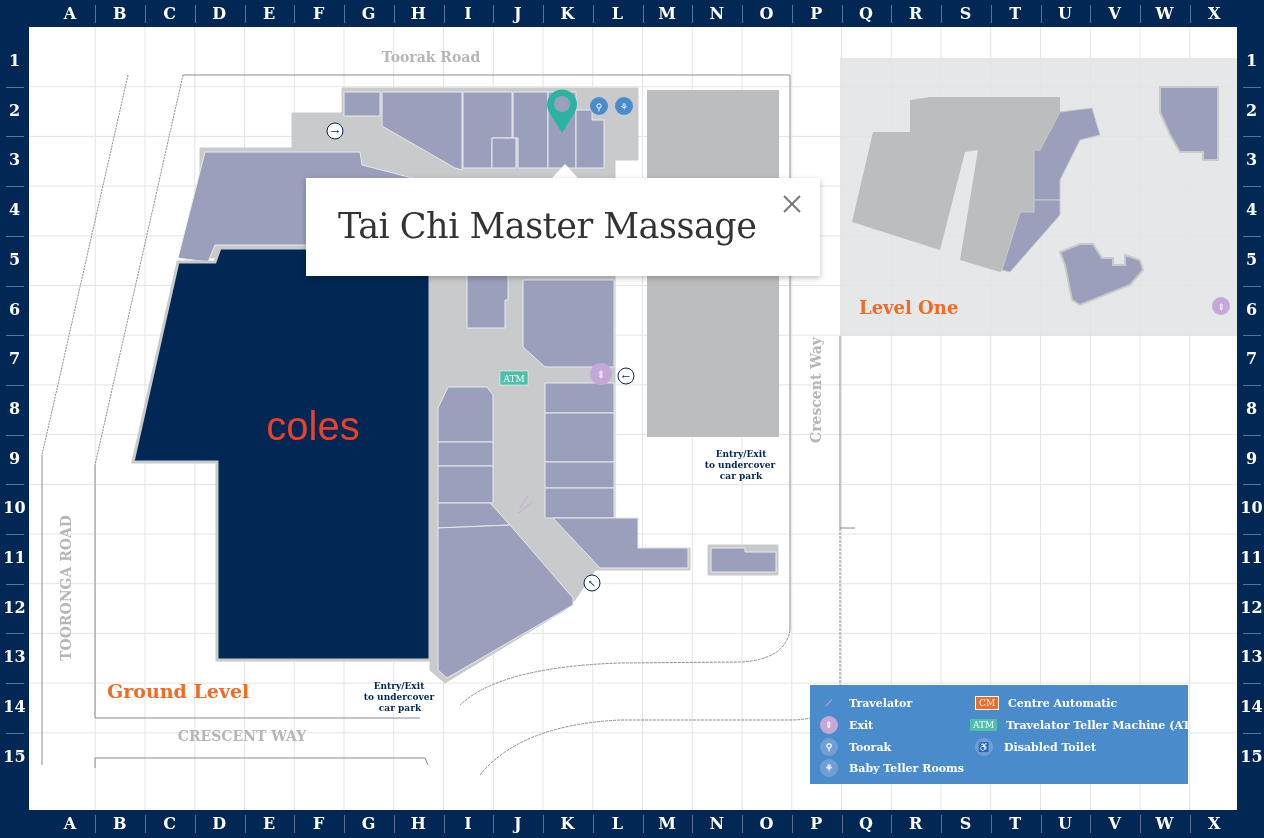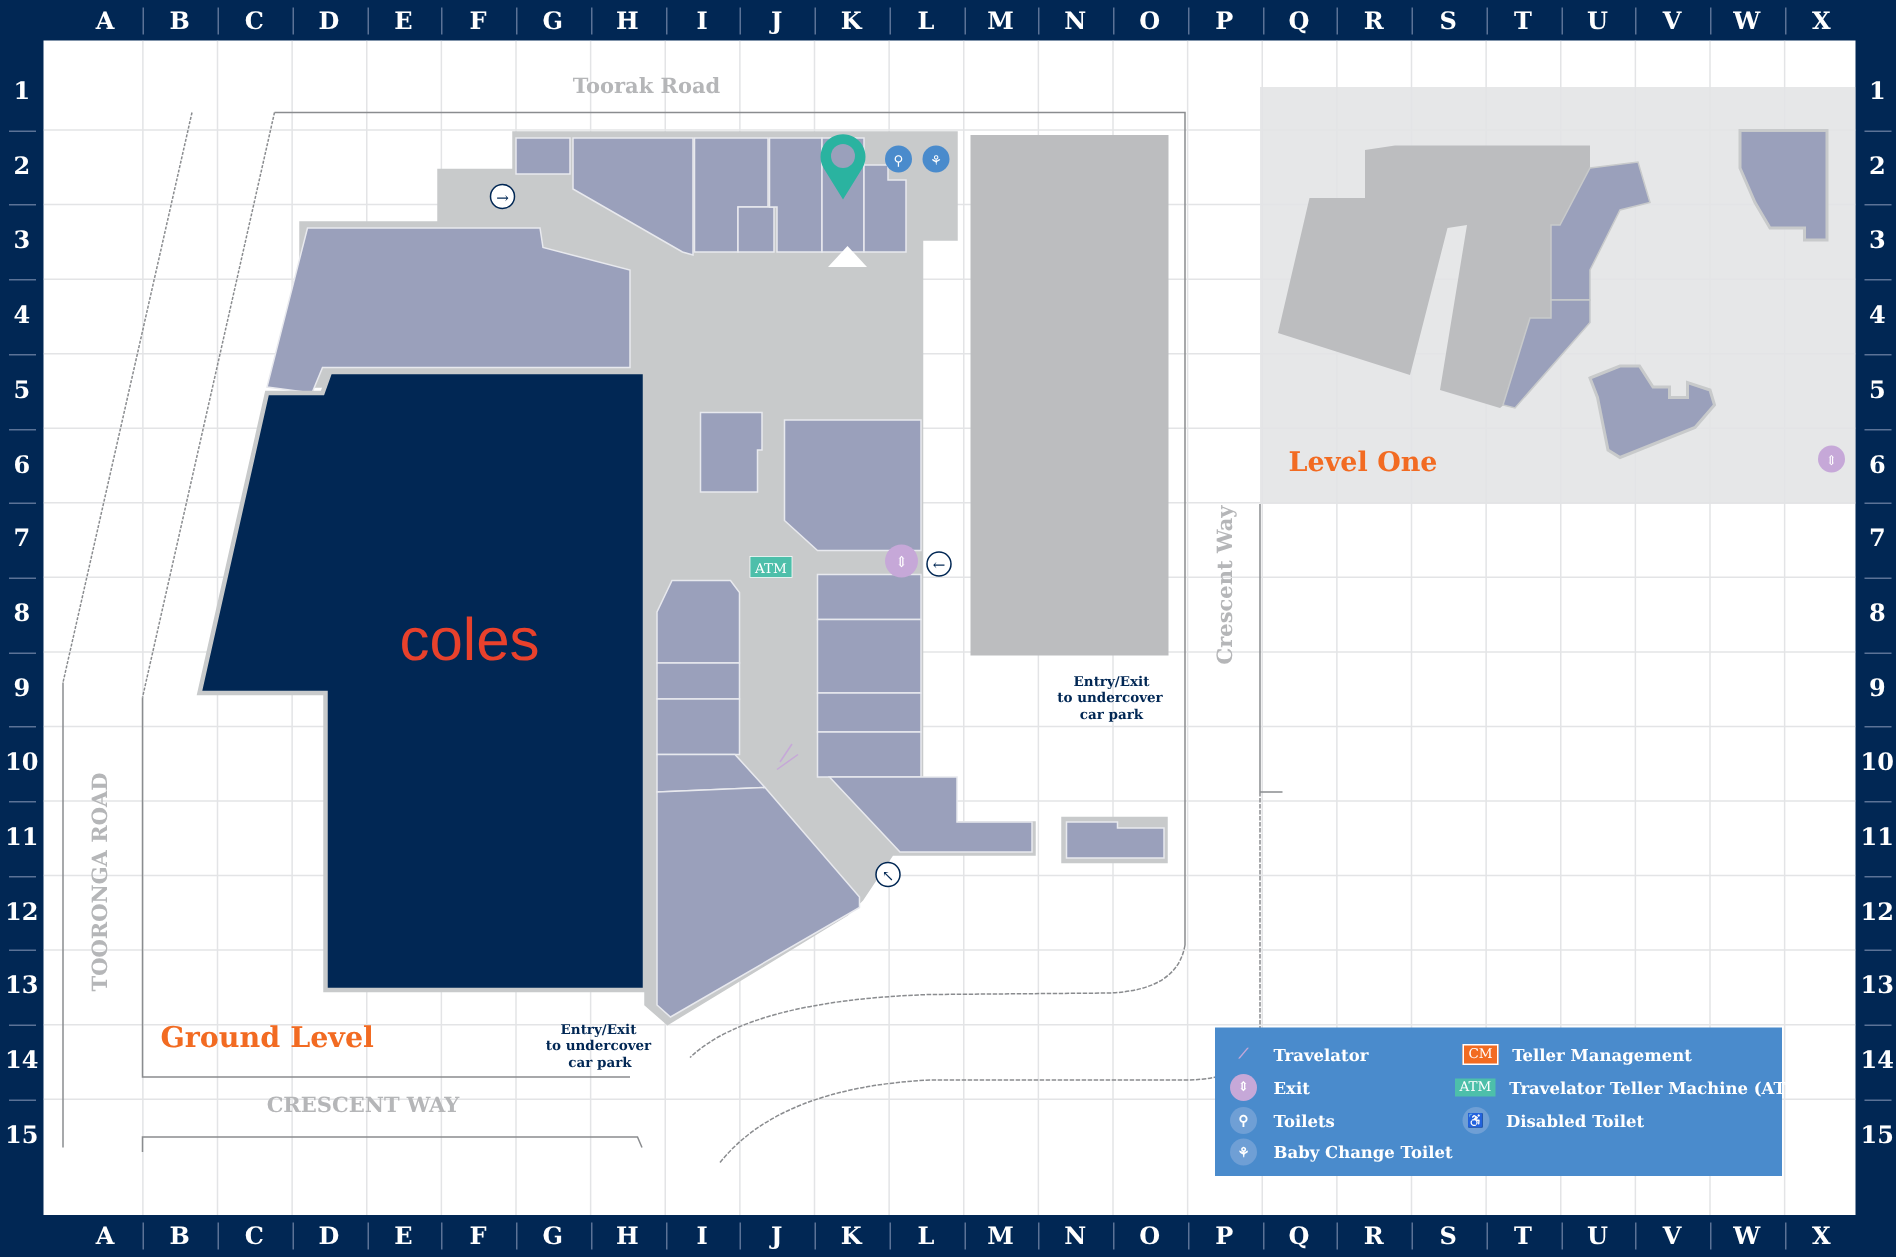--- a/index.html
+++ b/index.html
@@ -353,41 +353,50 @@
 
       <g>
         <path d="M562,133 L549,112 A15,15 0 1 1 575,112 Z" fill="#2ab3a0"></path>
         <circle cx="562" cy="104" r="8" fill="#9aa0bb"></circle>
       </g>
     </svg>
 
   </div>
 
   <div id="popup-arrow"></div>
+  <div id="popup">
+    <div id="popup-title">Tai Chi Master Massage</div>
+    <div id="popup-close">
+      <svg width="24" height="24" viewBox="0 0 24 24">
+        <line x1="4" y1="4" x2="20" y2="20" stroke="#777" stroke-width="2"></line>
+        <line x1="20" y1="4" x2="4" y2="20" stroke="#777" stroke-width="2"></line>
+      </svg>
+    </div>
+  </div>
 
   <div id="legend">
     <div class="lg-item" style="left:10px;top:8px;">
       <span class="lg-icon" style="background:transparent;color:#c6a8d8;">⟋</span>
       <span>Travelator</span>
     </div>
     <div class="lg-item" style="left:10px;top:30px;">
       <span class="lg-icon" style="background:#c6a8d8;">⇕</span>
       <span>Exit</span>
     </div>
     <div class="lg-item" style="left:10px;top:52px;">
       <span class="lg-icon" style="background:#6f9fd5;">⚲</span>
-      <span>Toilets</span>
+      <span>Toorak</span>
     </div>
     <div class="lg-item" style="left:10px;top:73px;">
       <span class="lg-icon" style="background:#6f9fd5;">⚘</span>
-      <span>Baby Change Toilet</span>
+      <span>Baby Teller Rooms</span>
     </div>
     <div class="lg-item" style="left:165px;top:8px;">
       <span class="lg-badge" style="background:#f26b22;border:1px solid #fff;">CM</span>
-      <span>Teller Management</span>
+      <span>Centre Automatic</span>
     </div>
     <div class="lg-item" style="left:160px;top:30px;">
       <span class="lg-badge" style="background:#4dbfaa;">ATM</span>
       <span>Travelator Teller Machine (ATM)</span>
     </div>
     <div class="lg-item" style="left:165px;top:52px;">
       <span class="lg-icon" style="background:#6f9fd5;">♿</span>
       <span>Disabled Toilet</span>
     </div>
   </div>

